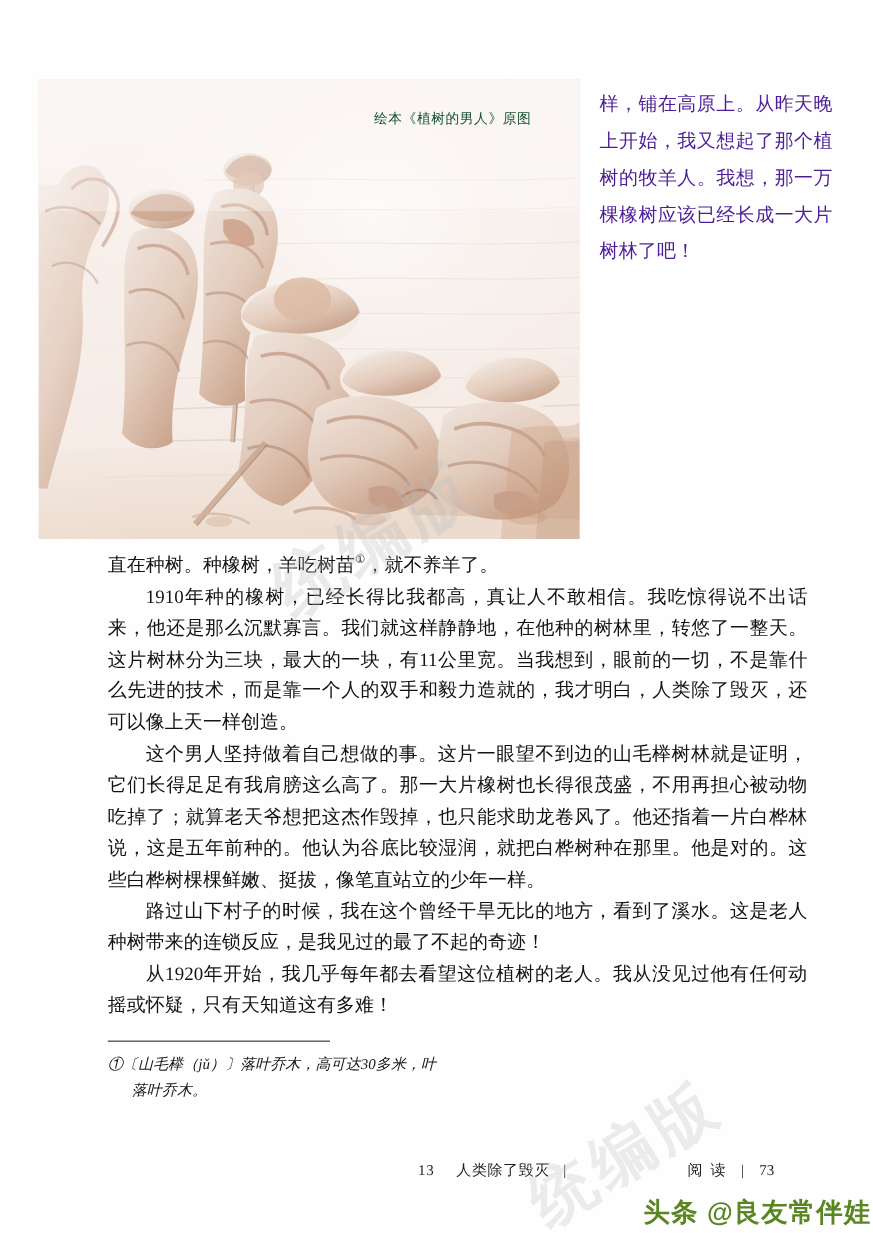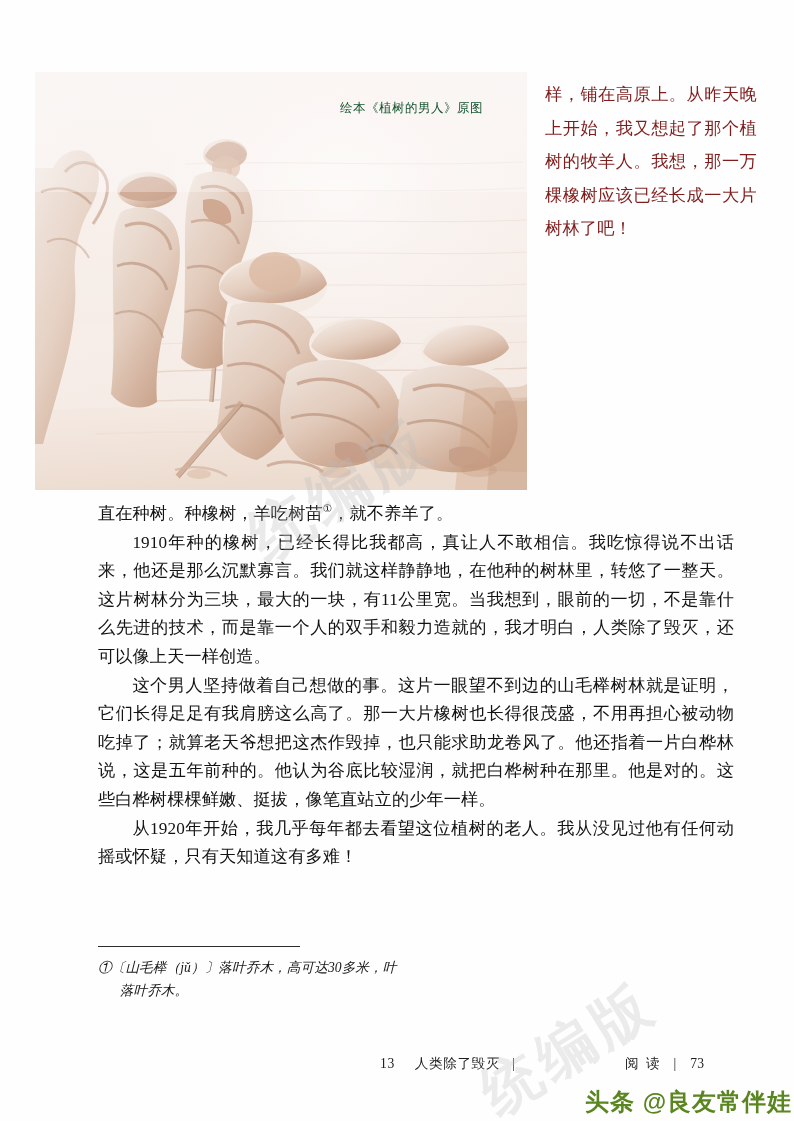--- a/index.html
+++ b/index.html
@@ -51,21 +51,21 @@
   .side-col {
     position: absolute;
     left: 545px;
     top: 78px;
     width: 212px;
     font-size: 17.2px;
     line-height: 33.6px;
     text-align: justify;
     text-align-last: left;
     letter-spacing: 0.2px;
-    color: #7f1d1d;
+    color: #4c1d95;
   }
   .side-col p { margin: 0; }
   .side-col p.indent { text-indent: 2em; }
 
   
   .body-col {
     position: absolute;
     left: 98px;
     top: 500px;
     width: 636px;
@@ -328,20 +328,21 @@
   <div class="illus-caption">绘本《植树的男人》原图</div>
 
   <div class="side-col">
     <p>样，铺在高原上。从昨天晚上开始，我又想起了那个植树的牧羊人。我想，那一万棵橡树应该已经长成一大片树林了吧！</p>
   </div>
 
   <div class="body-col">
     <p><span>直在种树。种橡树，羊吃树苗</span><span class="fnref">①</span><span>，就不养羊了。</span></p>
     <p class="indent">1910年种的橡树，已经长得比我都高，真让人不敢相信。我吃惊得说不出话来，他还是那么沉默寡言。我们就这样静静地，在他种的树林里，转悠了一整天。这片树林分为三块，最大的一块，有11公里宽。当我想到，眼前的一切，不是靠什么先进的技术，而是靠一个人的双手和毅力造就的，我才明白，人类除了毁灭，还可以像上天一样创造。</p>
     <p class="indent">这个男人坚持做着自己想做的事。这片一眼望不到边的山毛榉树林就是证明，它们长得足足有我肩膀这么高了。那一大片橡树也长得很茂盛，不用再担心被动物吃掉了；就算老天爷想把这杰作毁掉，也只能求助龙卷风了。他还指着一片白桦林说，这是五年前种的。他认为谷底比较湿润，就把白桦树种在那里。他是对的。这些白桦树棵棵鲜嫩、挺拔，像笔直站立的少年一样。</p>
+    <p class="indent">路过山下村子的时候，我在这个曾经干旱无比的地方，看到了溪水。这是老人种树带来的连锁反应，是我见过的最了不起的奇迹！</p>
     <p class="indent">从1920年开始，我几乎每年都去看望这位植树的老人。我从没见过他有任何动摇或怀疑，只有天知道这有多难！</p>
   </div>
 
   <div class="footnote-rule"></div>
   <div class="footnote">
     <span>①</span><span>〔山毛榉（jǔ）〕落叶乔木，高可达30多米，叶</span>
     <span class="cont">落叶乔木。</span>
   </div>
 
   <div class="footer">

